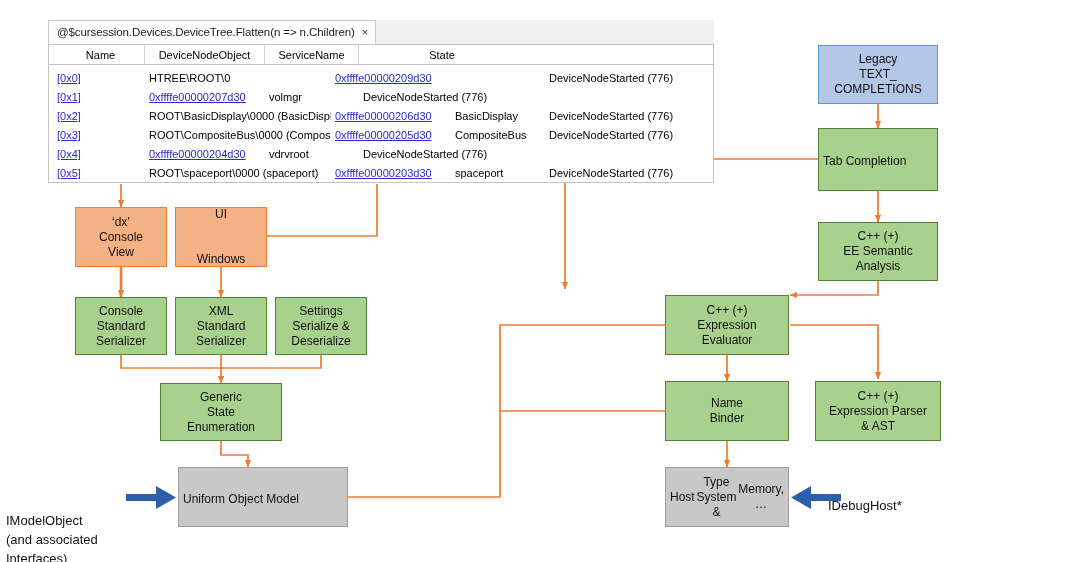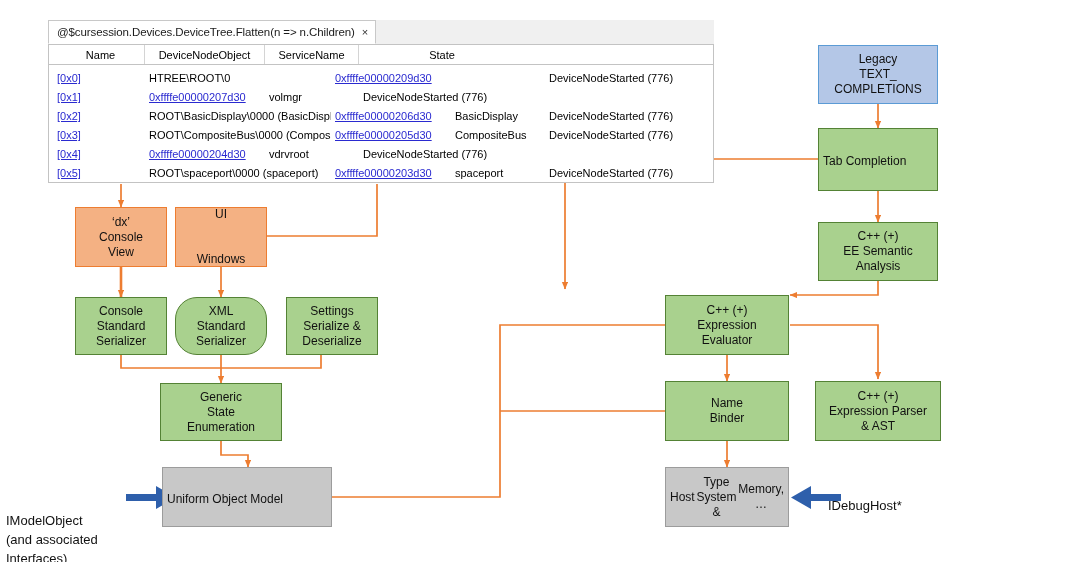--- a/index.html
+++ b/index.html
@@ -202,39 +202,39 @@
   <span>UI</span>
   <span>Windows</span>
 </div>
 
 <div class="node n-green" style="left:75px;top:297px;width:92px;height:58px;flex-direction:column;justify-content:center;">
   <span>Console</span>
   <span>Standard</span>
   <span>Serializer</span>
 </div>
 
-<div class="node n-green" style="left:175px;top:297px;width:92px;height:58px;flex-direction:column;justify-content:center;border-radius:22px;">
+<div class="node n-green" style="left:175px;top:297px;width:92px;height:58px;flex-direction:column;justify-content:center;">
   <span>XML</span>
   <span>Standard</span>
   <span>Serializer</span>
 </div>
 
-<div class="node n-green" style="left:286px;top:297px;width:92px;height:58px;flex-direction:column;justify-content:center;">
+<div class="node n-green" style="left:275px;top:297px;width:92px;height:58px;flex-direction:column;justify-content:center;">
   <span>Settings</span>
   <span>Serialize &amp;</span>
   <span>Deserialize</span>
 </div>
 
 <div class="node n-green" style="left:160px;top:383px;width:122px;height:58px;flex-direction:column;justify-content:center;">
   <span>Generic</span>
   <span>State</span>
   <span>Enumeration</span>
 </div>
 
-<div class="node n-gray align-top" style="left:162px;top:467px;width:170px;height:60px;flex-direction:column;">
+<div class="node n-gray align-top" style="left:178px;top:467px;width:170px;height:60px;flex-direction:column;">
   <span>Uniform Object Model</span>
 </div>
 
 <div class="node n-blue" style="left:818px;top:45px;width:120px;height:59px;flex-direction:column;justify-content:center;">
   <span>Legacy</span>
   <span>TEXT_</span>
   <span>COMPLETIONS</span>
 </div>
 
 <div class="node n-green align-top" style="left:818px;top:128px;width:120px;height:63px;flex-direction:column;">

